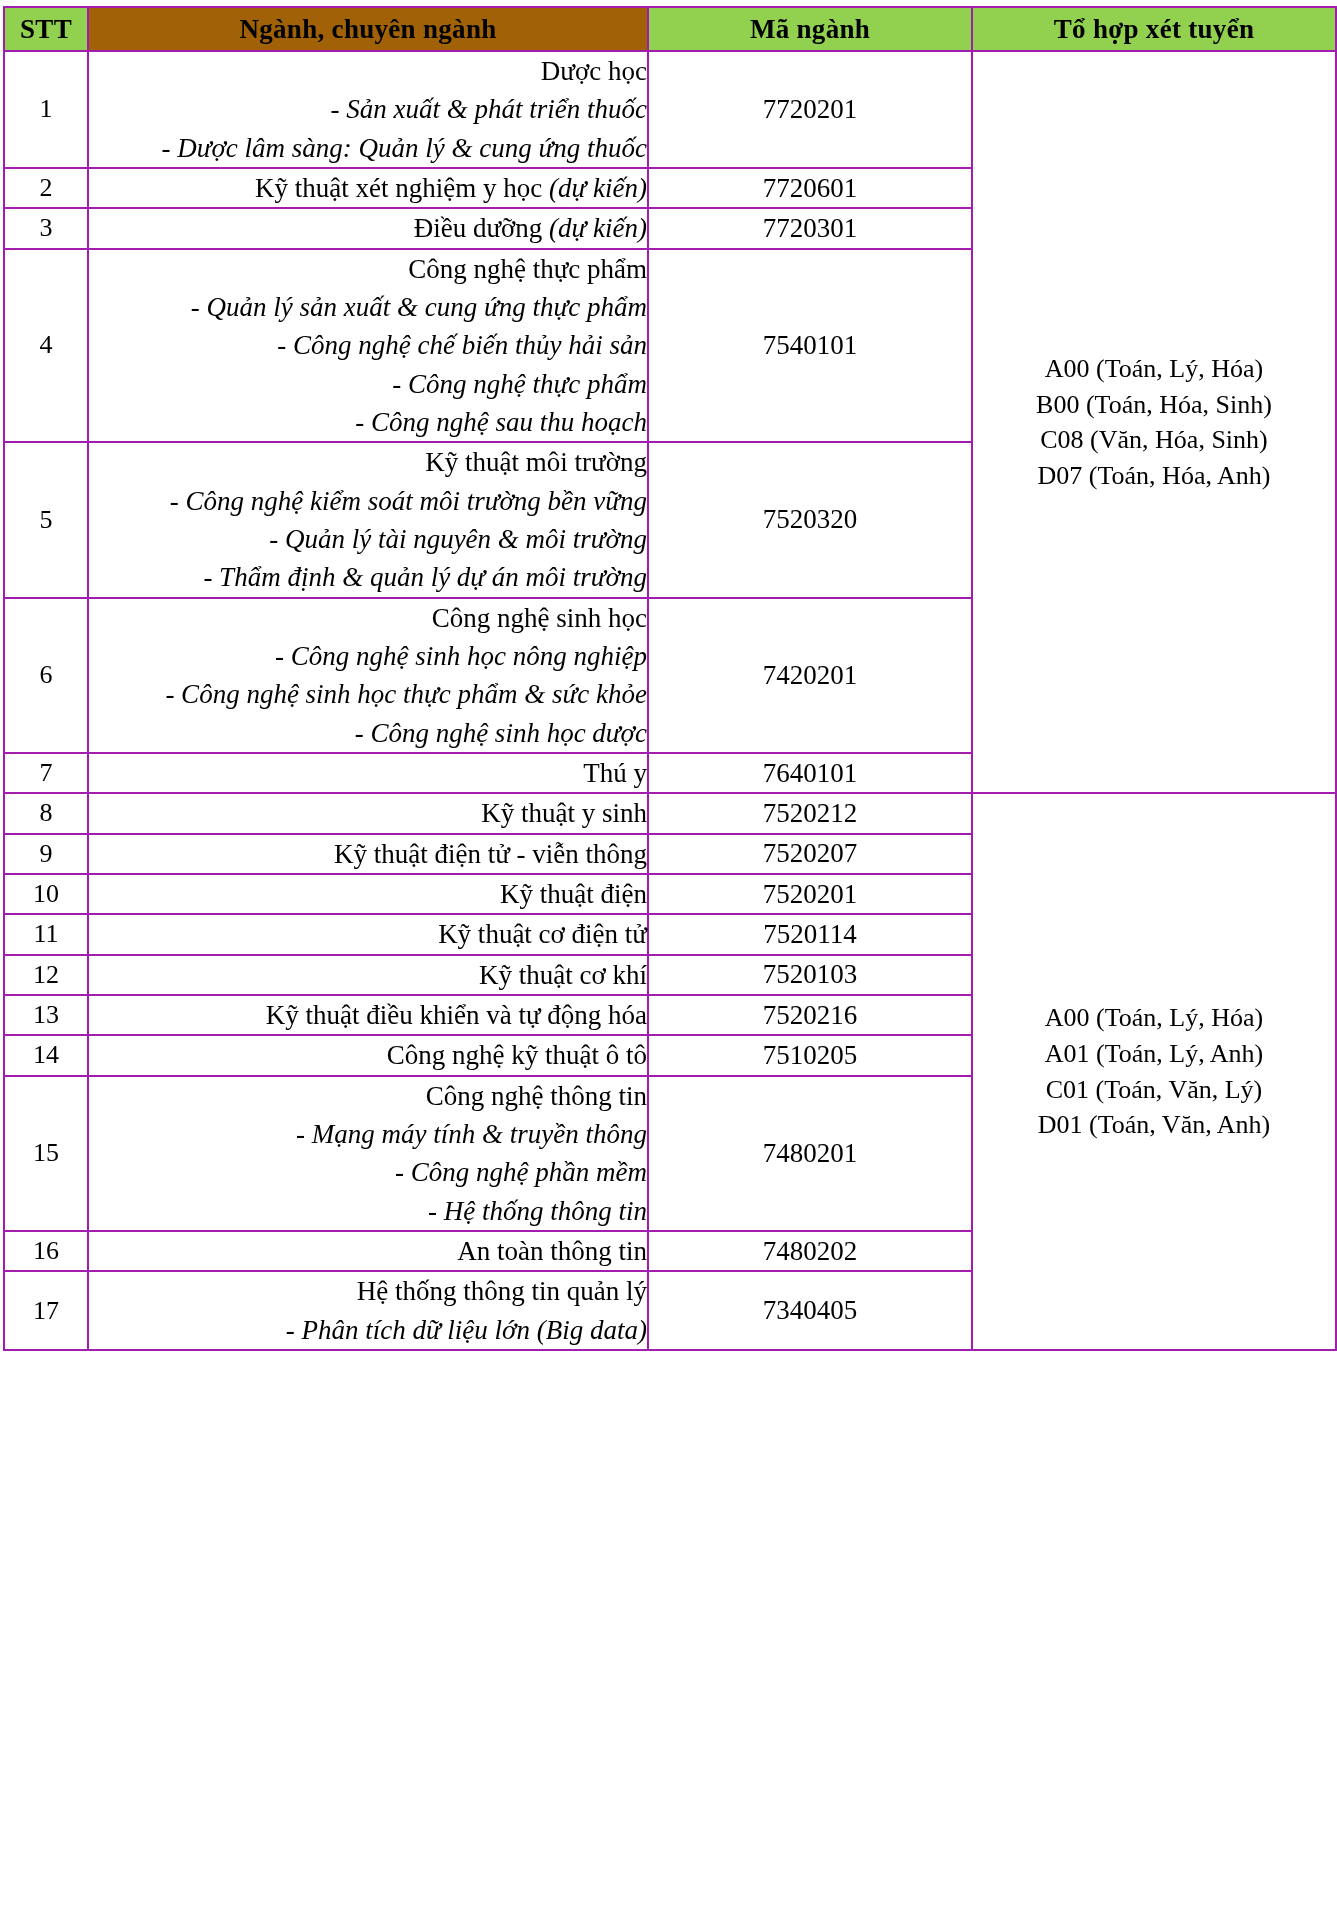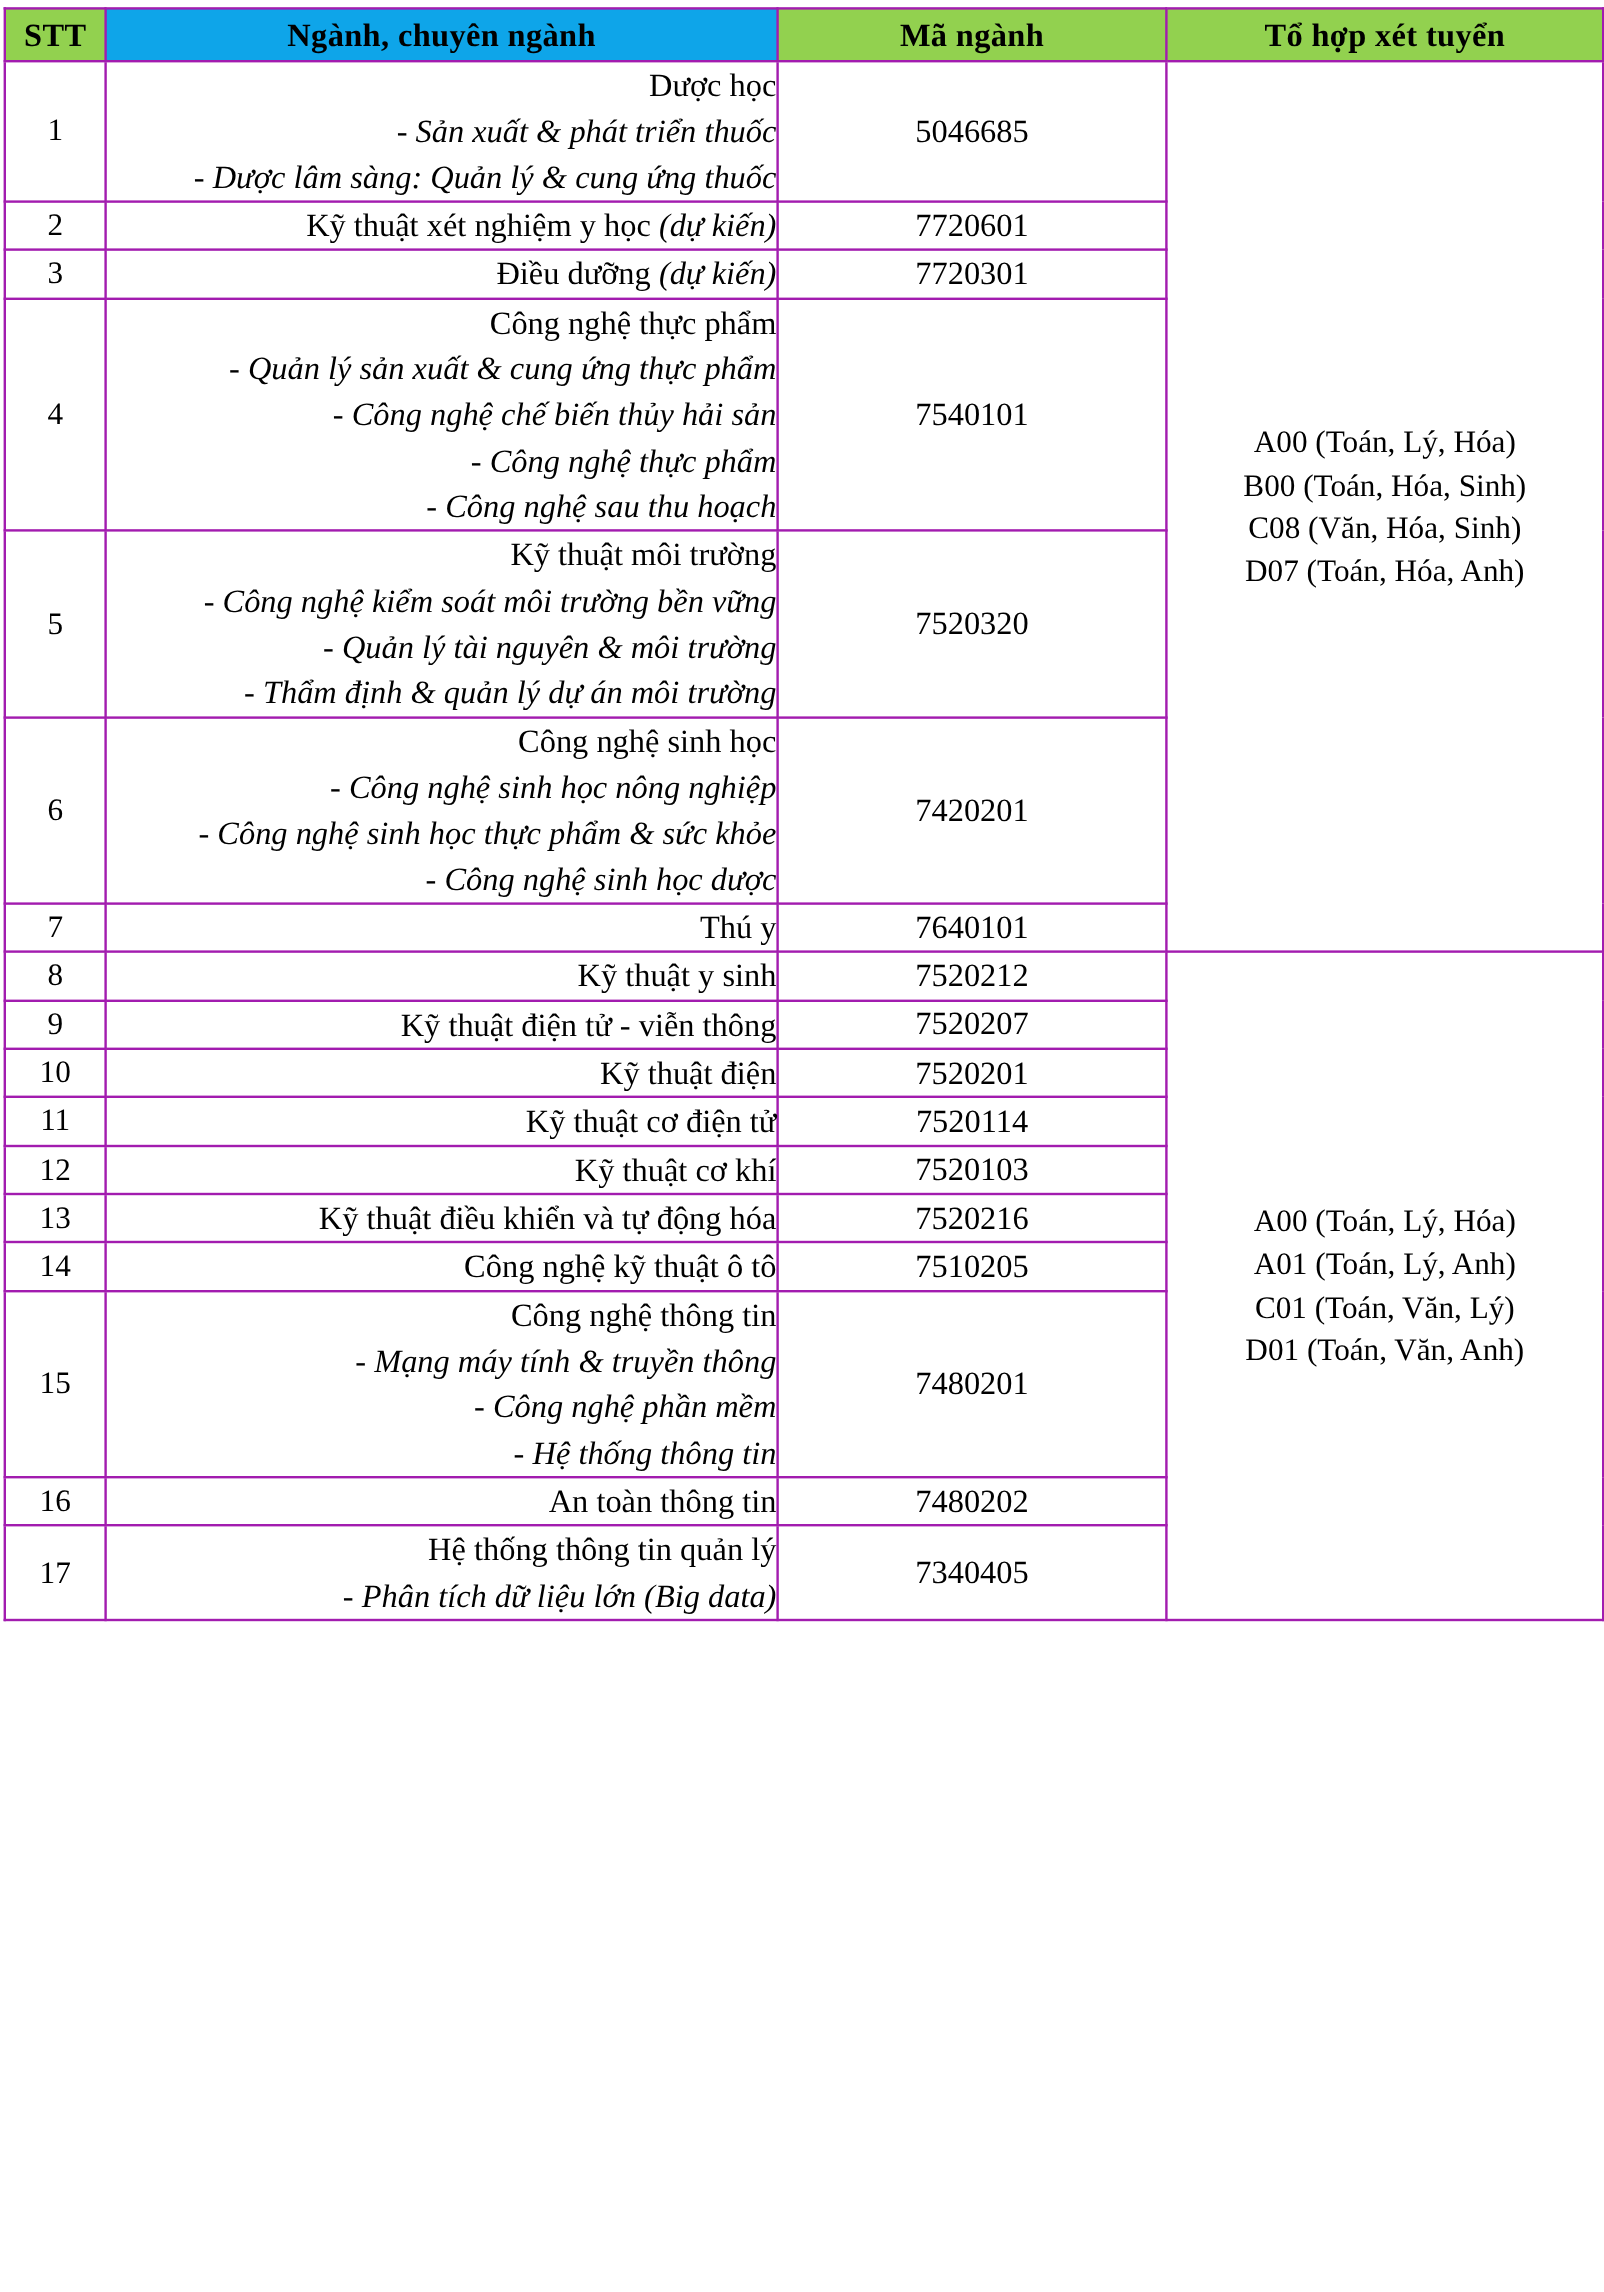--- a/index.html
+++ b/index.html
@@ -88,34 +88,34 @@
 <table id="admissions-table">
   <colgroup>
     <col class="c-stt">
       <col class="c-name">
       <col class="c-code">
       <col class="c-comb">
   </colgroup>
   <thead>
     <tr>
       <th class="h-stt" style="background: rgb(146, 209, 79);">STT</th>
-      <th class="h-name" style="background: #0ea5e9; text-align: center;">Ngành, chuyên ngành</th>
+      <th class="h-name" style="background: #a16207; text-align: center;">Ngành, chuyên ngành</th>
       <th class="h-code" style="background: rgb(146, 209, 79); text-align: center;">Mã ngành</th>
       <th class="h-comb" style="background: rgb(146, 209, 79);">Tổ hợp xét tuyển</th>
     </tr>
   </thead>
   <tbody id="table-body">
       <tr>
         <td class="stt">1</td>
         <td class="name">
           <span class="major-title"><span>Dược học</span></span>
           <span class="spec">- Sản xuất &amp; phát triển thuốc</span>
           <span class="spec">- Dược lâm sàng: Quản lý &amp; cung ứng thuốc</span>
         </td>
-        <td class="code">5046685</td>
+        <td class="code">7720201</td>
         <td class="comb" rowspan="7">
           <span class="comb-line">A00 (Toán, Lý, Hóa)</span>
           <span class="comb-line">B00 (Toán, Hóa, Sinh)</span>
           <span class="comb-line">C08 (Văn, Hóa, Sinh)</span>
           <span class="comb-line">D07 (Toán, Hóa, Anh)</span>
         </td>
       </tr>
       <tr>
         <td class="stt">2</td>
         <td class="name">

